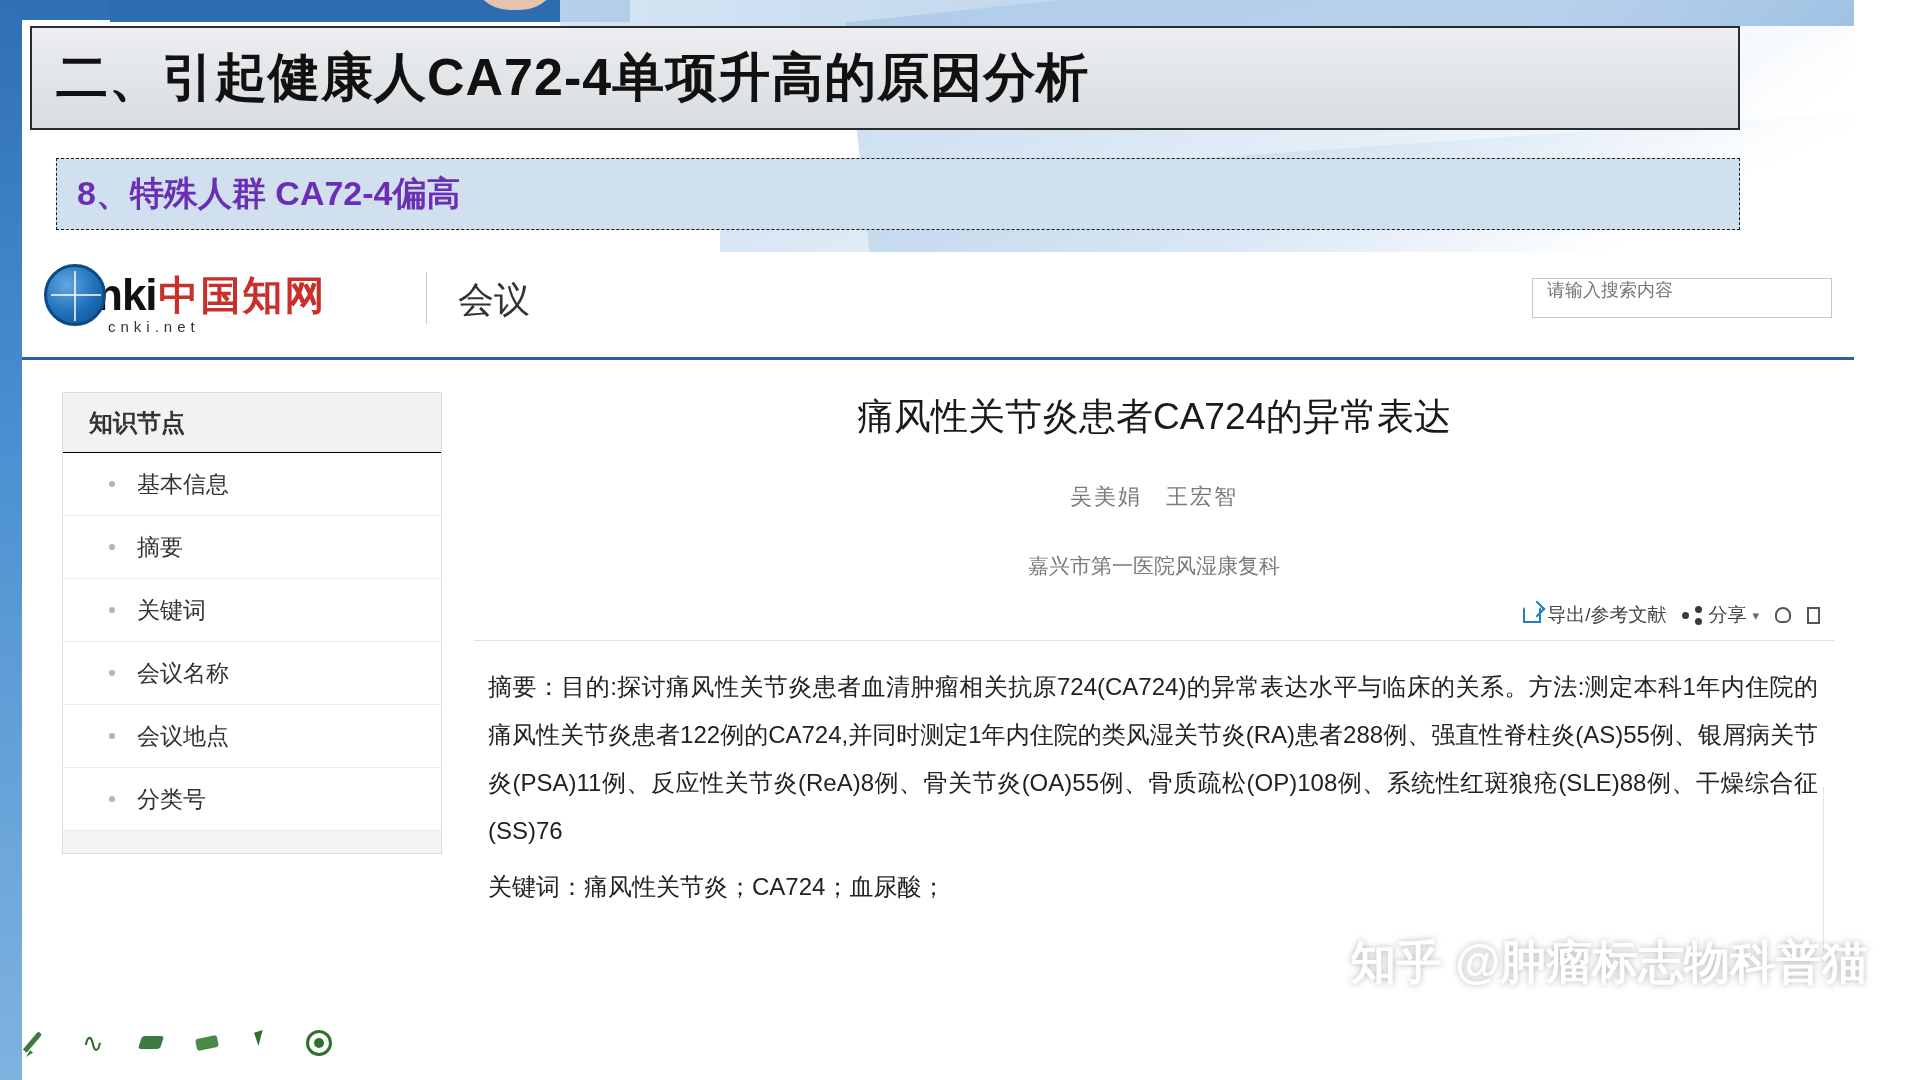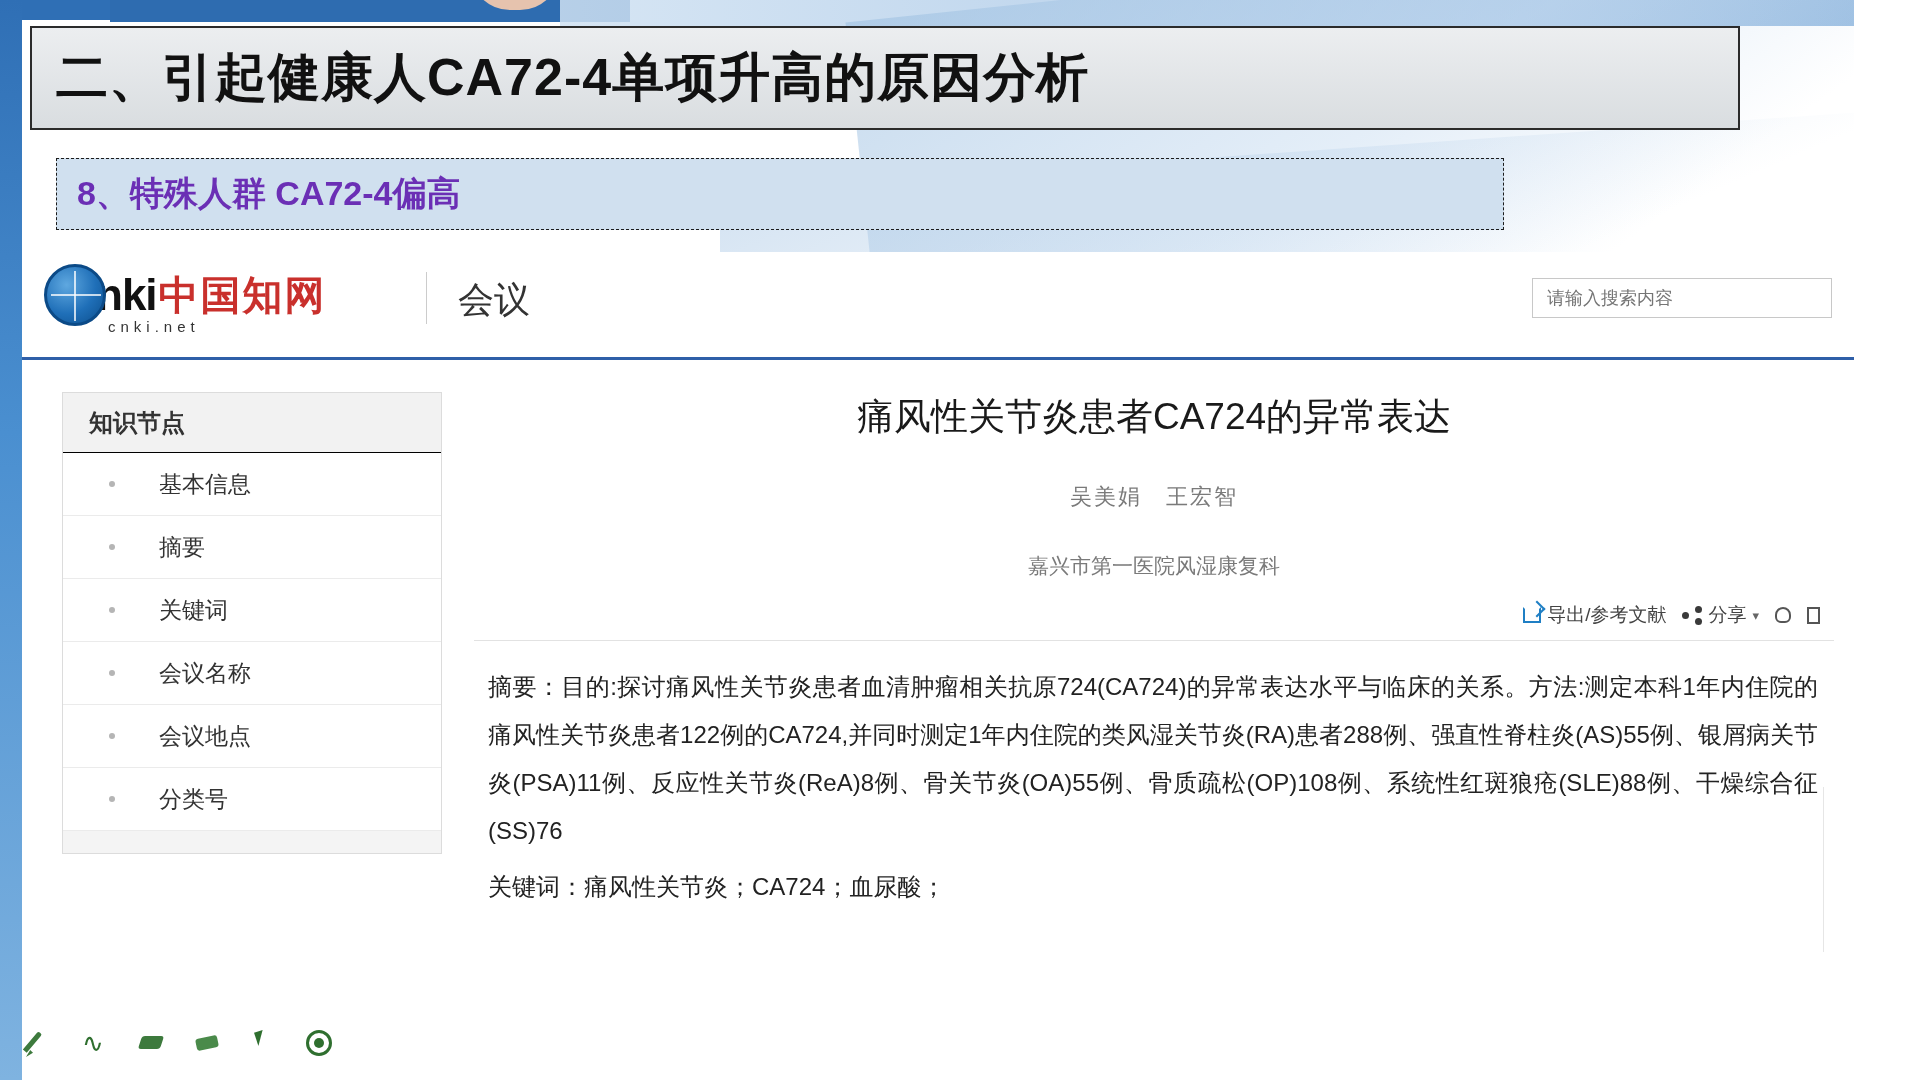--- a/index.html
+++ b/index.html
@@ -92,21 +92,21 @@
     color: #111111;
     letter-spacing: 1px;
     margin-left: 24px;
     white-space: nowrap;
   }
 
   
   .subtitle-box {
     position: absolute;
     left: 56px; top: 158px;
-    width: 1448px; height: 72px;
+    width: 1684px; height: 72px;
     background: #d0e0ef;
     border: 1px dashed #1c1c1c;
     box-sizing: border-box;
     display: flex;
     align-items: center;
   }
   .subtitle-text {
     margin-left: 20px;
     font-size: 34px;
     font-weight: bold;
@@ -193,21 +193,21 @@
     color: #333333;
   }
   .search-box {
     position: absolute;
     right: 22px; top: 26px;
     width: 300px; height: 40px;
     border: 1px solid #c8c8c8;
     background: #fff;
     box-sizing: border-box;
     display: flex;
-    align-items: center;
+    align-items: flex-start;
   }
   .search-box input {
     border: none;
     outline: none;
     font-size: 18px;
     color: #9a9a9a;
     margin-left: 12px;
     width: 270px;
     font-family: "Liberation Sans", sans-serif;
   }
@@ -234,21 +234,20 @@
     box-sizing: border-box;
   }
   .node-item {
     height: 63px;
     border-bottom: 1px solid #ebebeb;
     display: flex;
     align-items: center;
     font-size: 23px;
     color: #333333;
     box-sizing: border-box;
-    gap: 22px;
   }
   .node-dot {
     width: 6px; height: 6px;
     background: #b5b5b5;
     border-radius: 50%;
     margin-left: 46px;
     margin-right: 22px;
   }
   .node-item.last {
     background: #f4f4f4;
@@ -552,20 +551,21 @@
           <span>摘要：</span><span>目的:探讨痛风性关节炎患者血清肿瘤相关抗原724(CA724)的异常表达水平与临床的关系。方法:测定本科1年内住院的痛风性关节炎患者122例的CA724,并同时测定1年内住院的类风湿关节炎(RA)患者288例、强直性脊柱炎(AS)55例、银屑病关节炎(PSA)11例、反应性关节炎(ReA)8例、骨关节炎(OA)55例、骨质疏松(OP)108例、系统性红斑狼疮(SLE)88例、干燥综合征(SS)76</span>
         </div>
         <div class="keywords-p">
           <span>关键词：</span><span>痛风性关节炎；CA724；血尿酸；</span>
         </div>
       </div>
       <div class="right-rule"></div>
     </div>
   </div>
 
+  <div class="watermark">知乎 @肿瘤标志物科普猫</div>
 
   <div class="toolbar">
     <div class="tb tb-pen"></div>
     <div class="tb tb-wave">∿</div>
     <div class="tb tb-marker"></div>
     <div class="tb tb-erase"></div>
     <div class="tb tb-cursor"></div>
     <div class="tb-circle"></div>
   </div>
 

